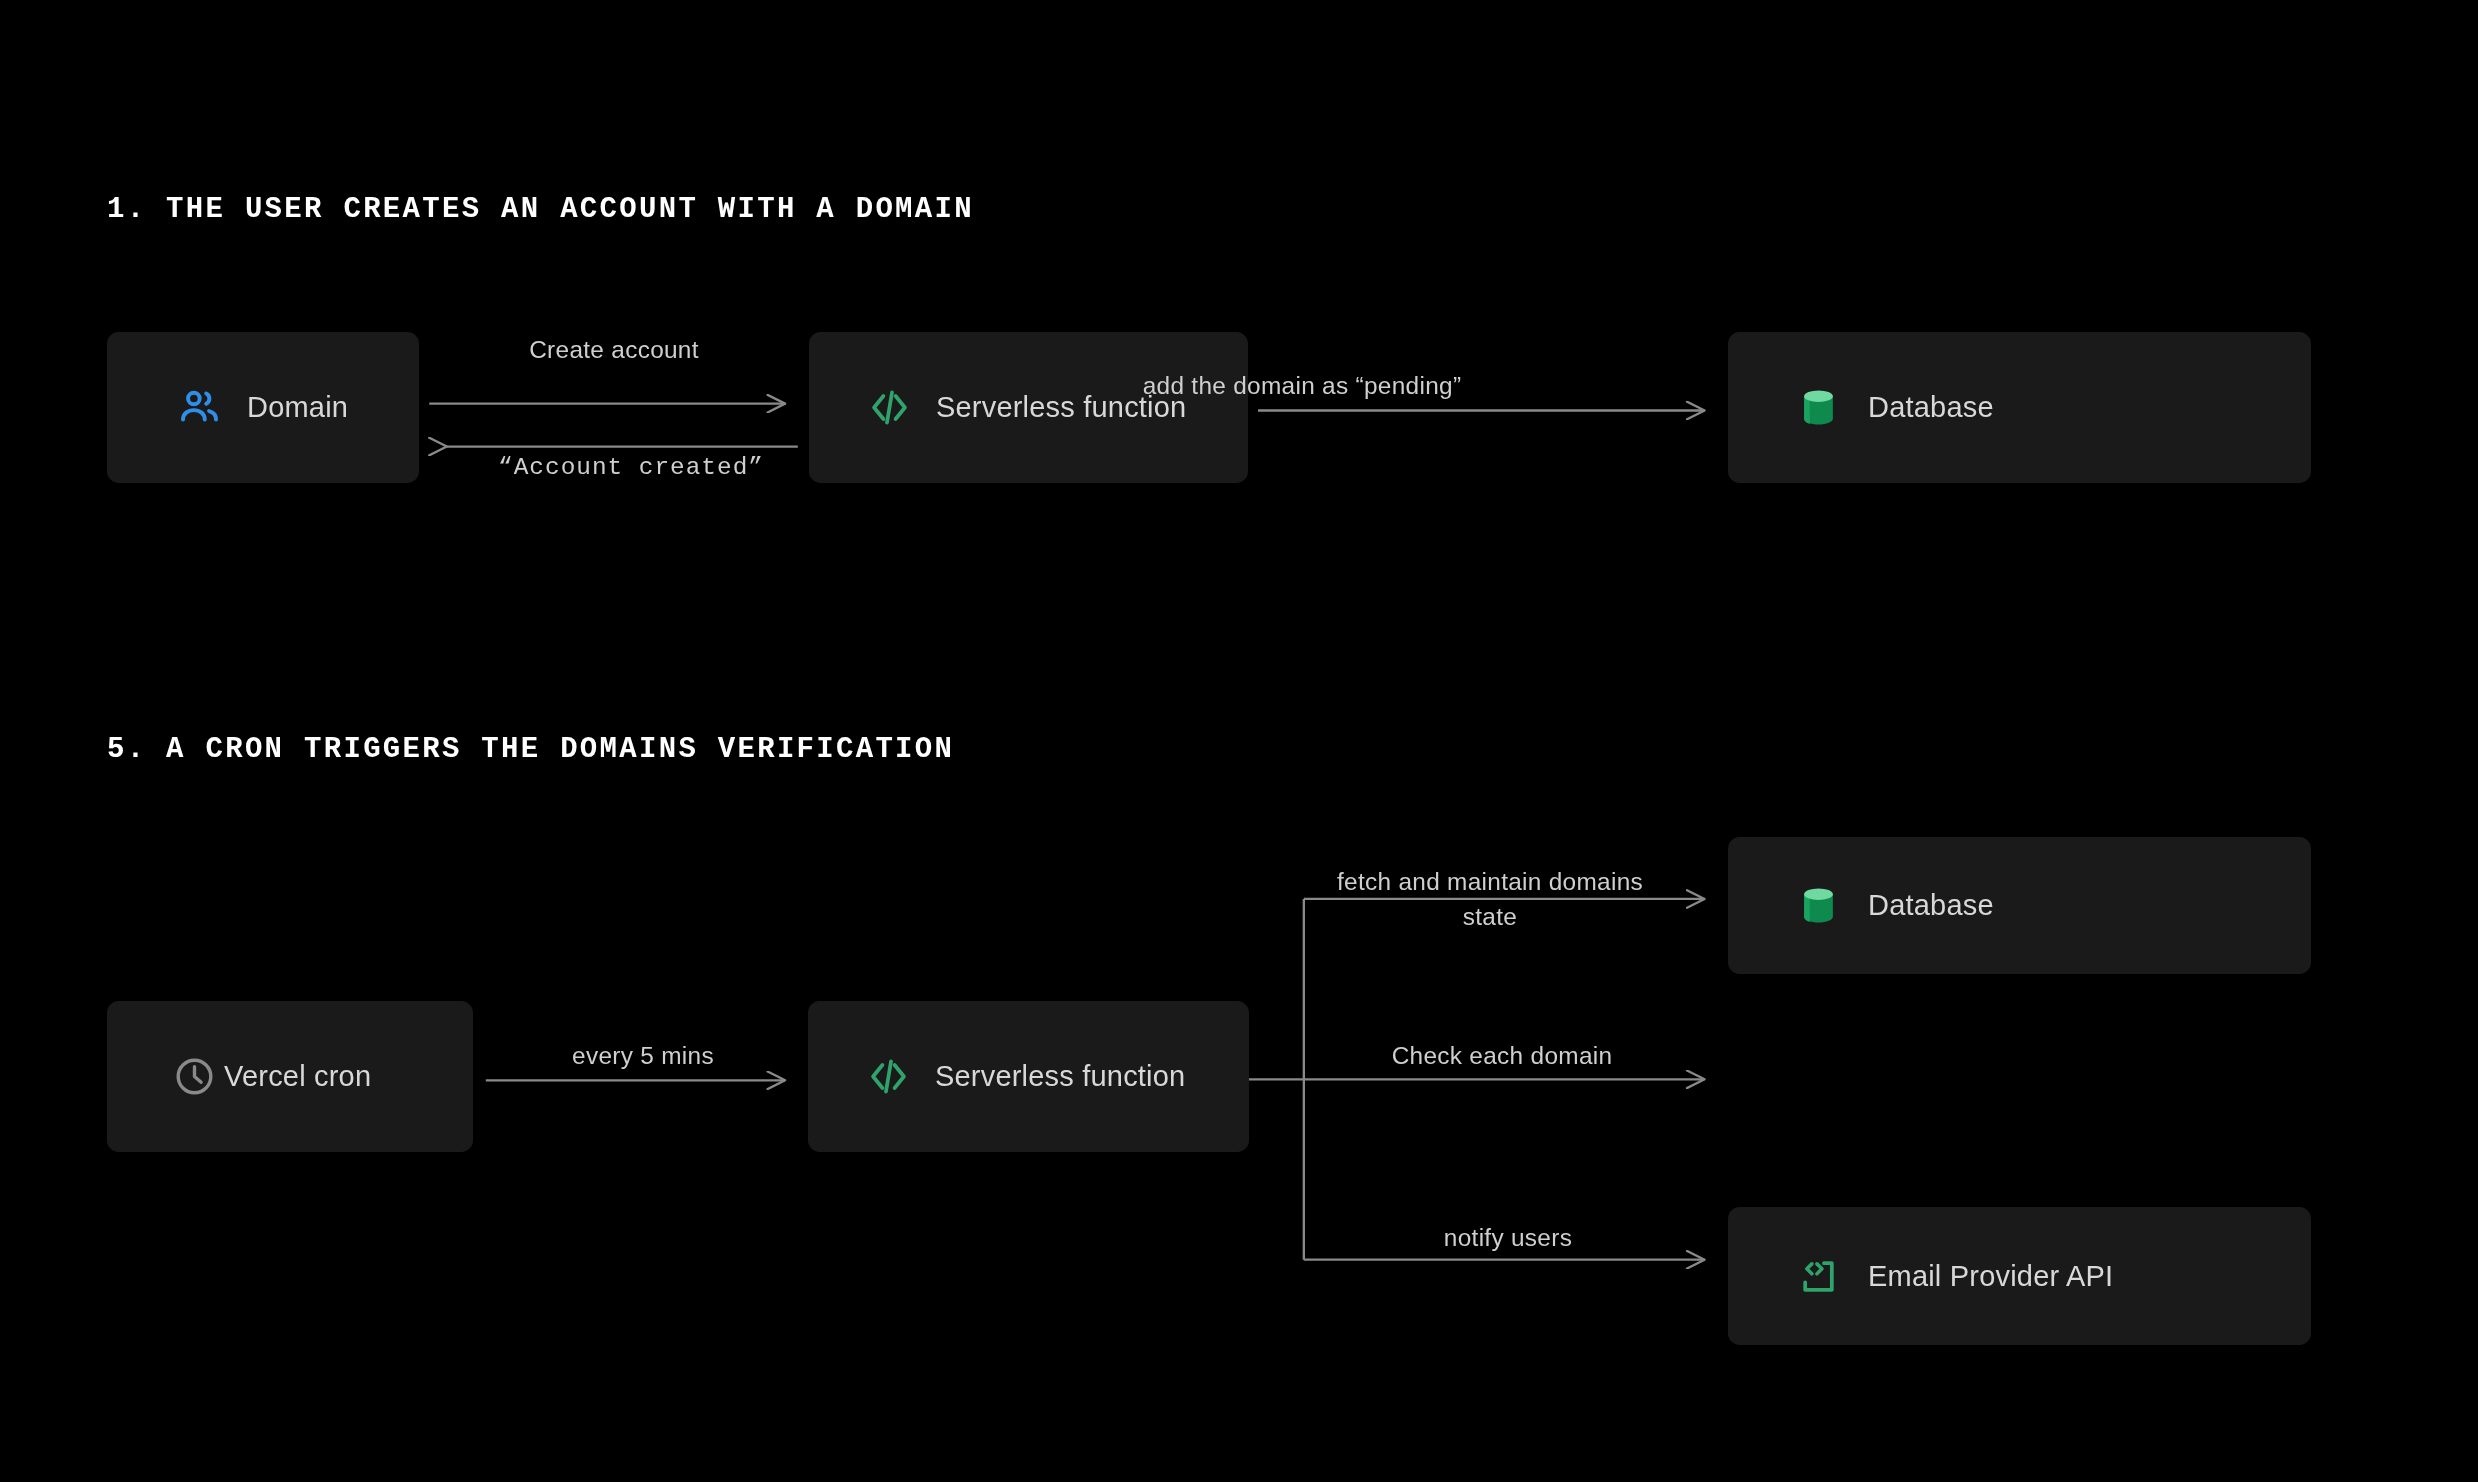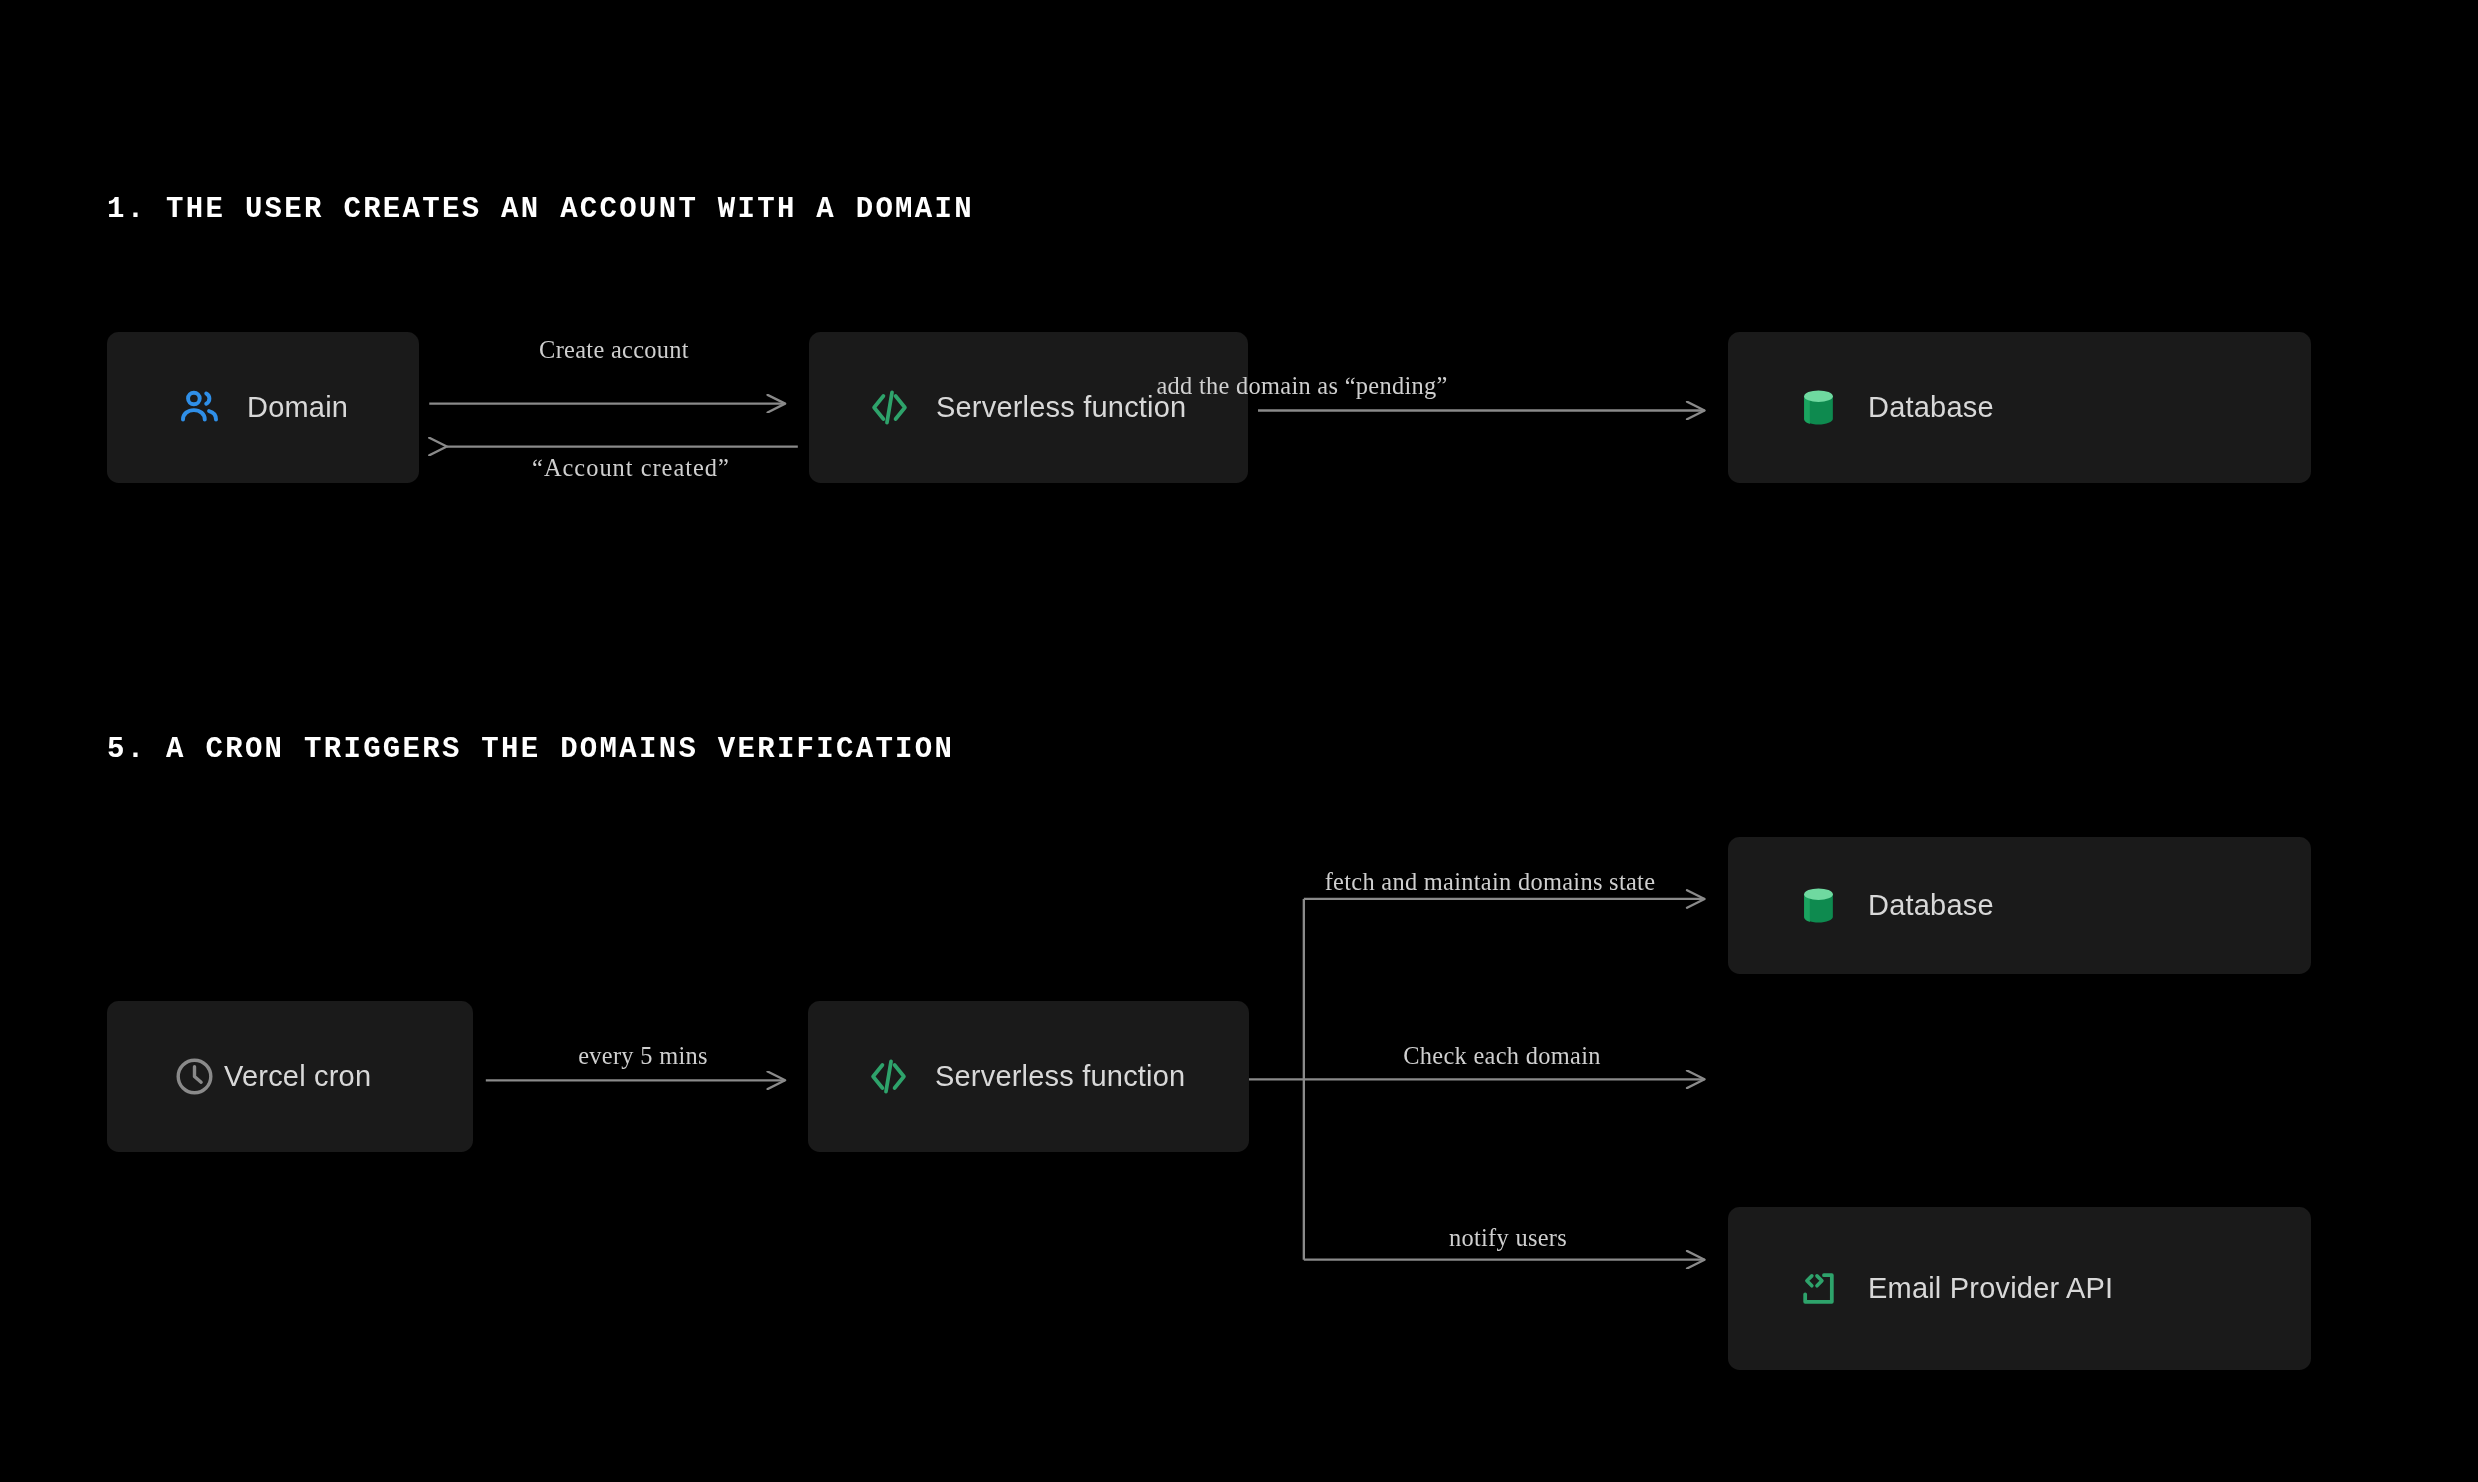--- a/index.html
+++ b/index.html
@@ -83,21 +83,21 @@
   }
   #card-database-2 {
     left: 1728px; top: 837px; width: 583px; height: 137px;
     padding-left: 70px; gap: 29px;
   }
   #card-dns {
     left: 1728px; top: 1022px; width: 583px; height: 137px;
     padding-left: 70px; gap: 29px;
   }
   #card-email {
-    left: 1728px; top: 1207px; width: 583px; height: 163px;
+    left: 1728px; top: 1207px; width: 583px; height: 138px;
     padding-left: 70px; gap: 29px;
   }
 
   
   .edge-label {
     position: absolute;
     color: #cfcfcf;
     font-size: 24.4px;
     font-weight: 500;
     letter-spacing: 0.3px;
@@ -106,21 +106,20 @@
   }
   .edge-label.mono {
     font-family: "Liberation Mono", monospace;
     font-size: 24.4px;
     letter-spacing: 1px;
     margin-left: 16px;
   }
   .edge-label.center {
     transform: translateX(-50%);
     text-align: center;
-    font-family: Liberation Serif, serif;
   }
   .edge-label.two-line {
     white-space: normal;
     line-height: 1.42;
     text-align: center;
     width: 351px;
   }
 
   #label-create-account { left: 614px; top: 336px; }
   #label-account-created { left: 615px; top: 454px; }

